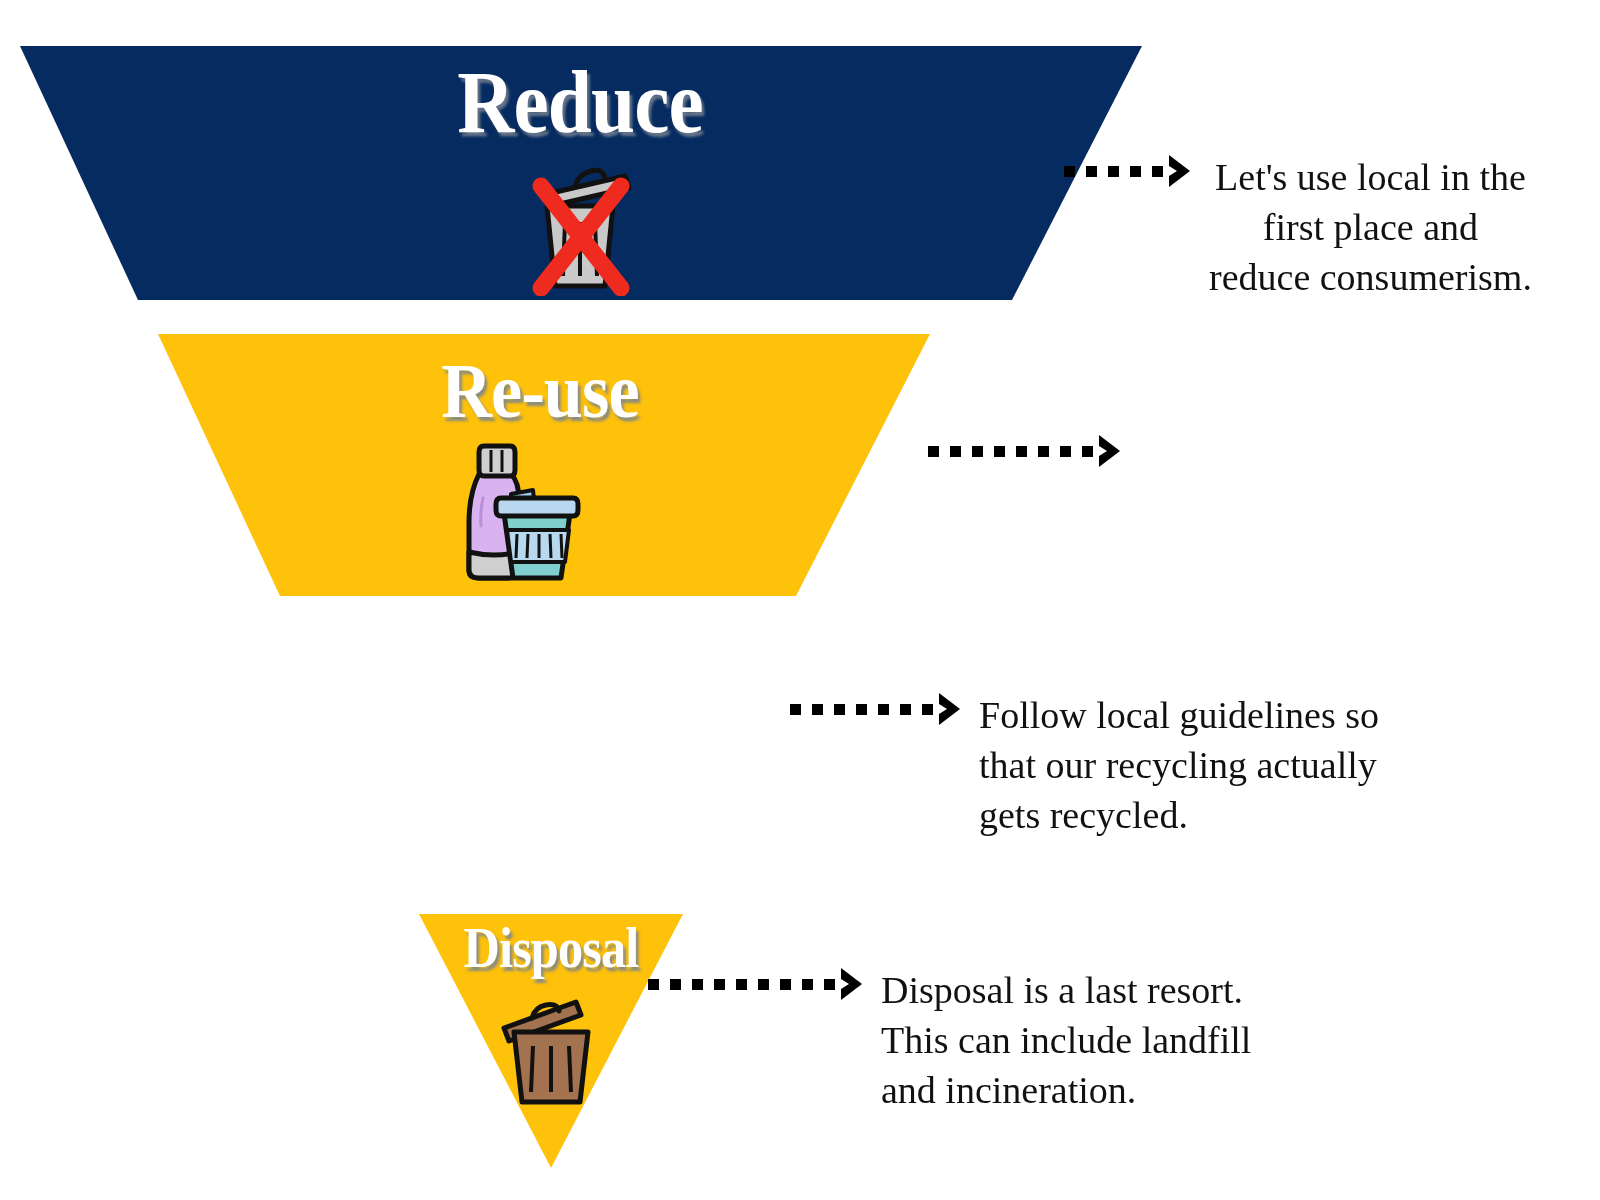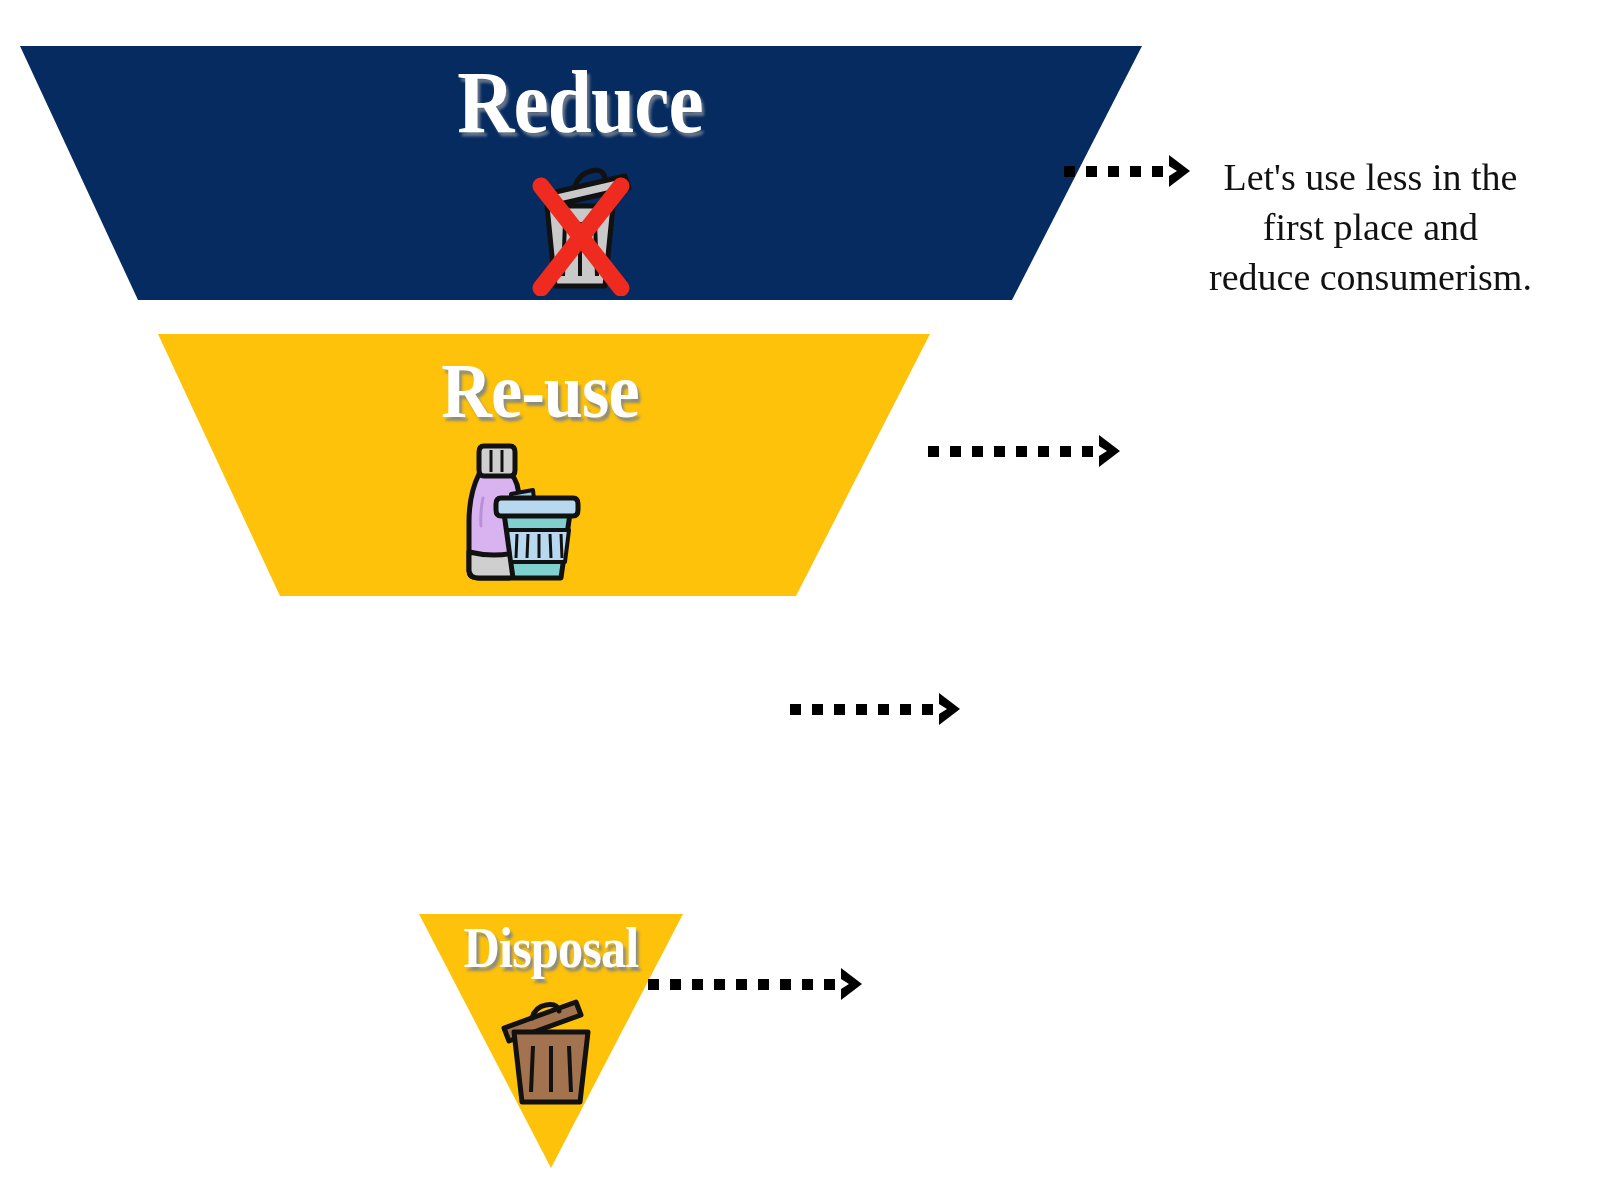--- a/index.html
+++ b/index.html
@@ -135,21 +135,21 @@
         <i class="dot"></i>
         <i class="dot"></i>
         <i class="dot"></i>
         <i class="dot"></i>
         <i class="dot"></i>
       </span>
       <svg class="arrowhead" width="30" height="38" viewBox="0 0 30 38">
         <path d="M4 3 L25 19 L4 35 L4 24 L12 19 L4 14 Z" fill="#000"></path>
       </svg>
     </span>
-    <span class="callout-text center">Let's use less in the
+    <span class="callout-text center">Let's use local in the
 first place and
 reduce consumerism.</span>
   </div>
 
   <div class="funnel-stage" style="left:140px; top:330px; width:800px; height:270px;text-decoration:underline;">
 
     <svg class="stage-band" viewBox="0 0 800 270" preserveAspectRatio="none">
       <polygon points="18,4 790,4 656,266 140,266" fill="#ffc20a"></polygon>
     </svg>
 
@@ -207,20 +207,23 @@
         <i class="dot"></i>
         <i class="dot"></i>
         <i class="dot"></i>
         <i class="dot"></i>
         <i class="dot"></i>
       </span>
       <svg class="arrowhead" width="30" height="38" viewBox="0 0 30 38">
         <path d="M4 3 L25 19 L4 35 L4 24 L12 19 L4 14 Z" fill="#000"></path>
       </svg>
     </span>
+    <span class="callout-text">Follow local guidelines so
+that our recycling actually
+gets recycled.</span>
   </div>
 
   <div class="funnel-stage" style="left:406px; top:910px; width:290px; height:262px;">
 
     <svg class="stage-band" viewBox="0 0 290 262" preserveAspectRatio="none">
       <polygon points="13,4 277,4 145,258" fill="#ffc20a"></polygon>
     </svg>
 
     <div class="stage-title" style="top:6px; font-size:56px;">Disposal</div>
 
@@ -250,15 +253,18 @@
         <i class="dot"></i>
         <i class="dot"></i>
         <i class="dot"></i>
         <i class="dot"></i>
         <i class="dot"></i>
       </span>
       <svg class="arrowhead" width="30" height="38" viewBox="0 0 30 38">
         <path d="M4 3 L25 19 L4 35 L4 24 L12 19 L4 14 Z" fill="#000"></path>
       </svg>
     </span>
+    <span class="callout-text">Disposal is a last resort.
+This can include landfill
+and incineration.</span>
   </div>
 
 </div>
 
 </body></html>

